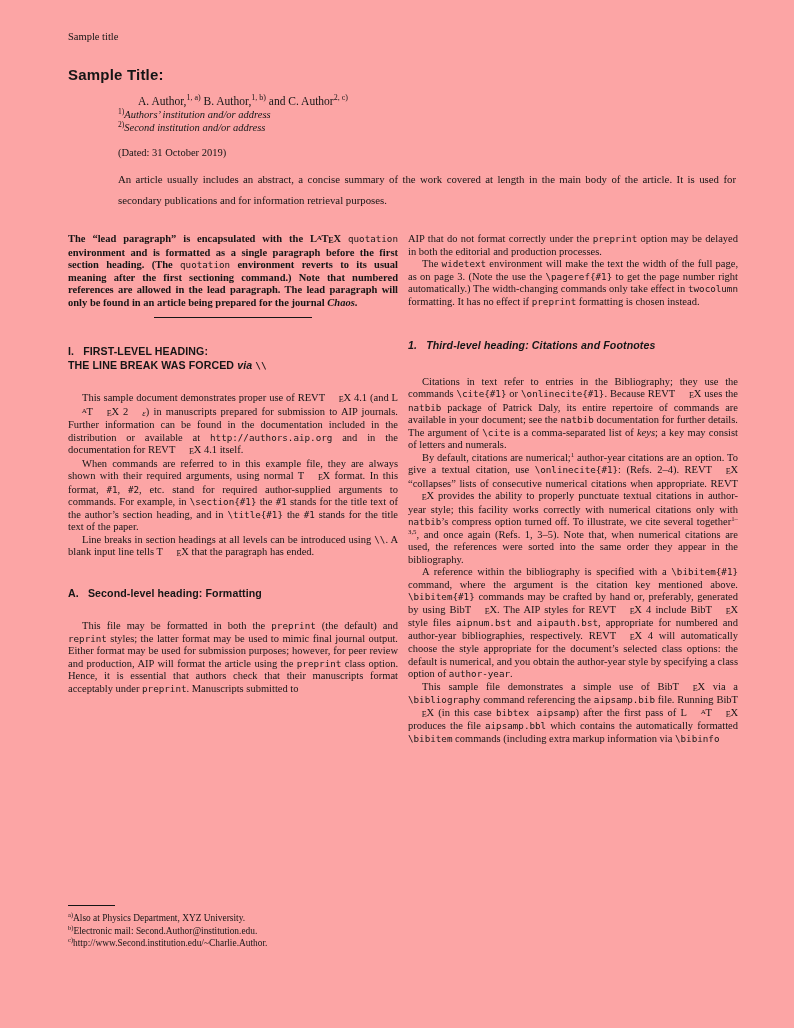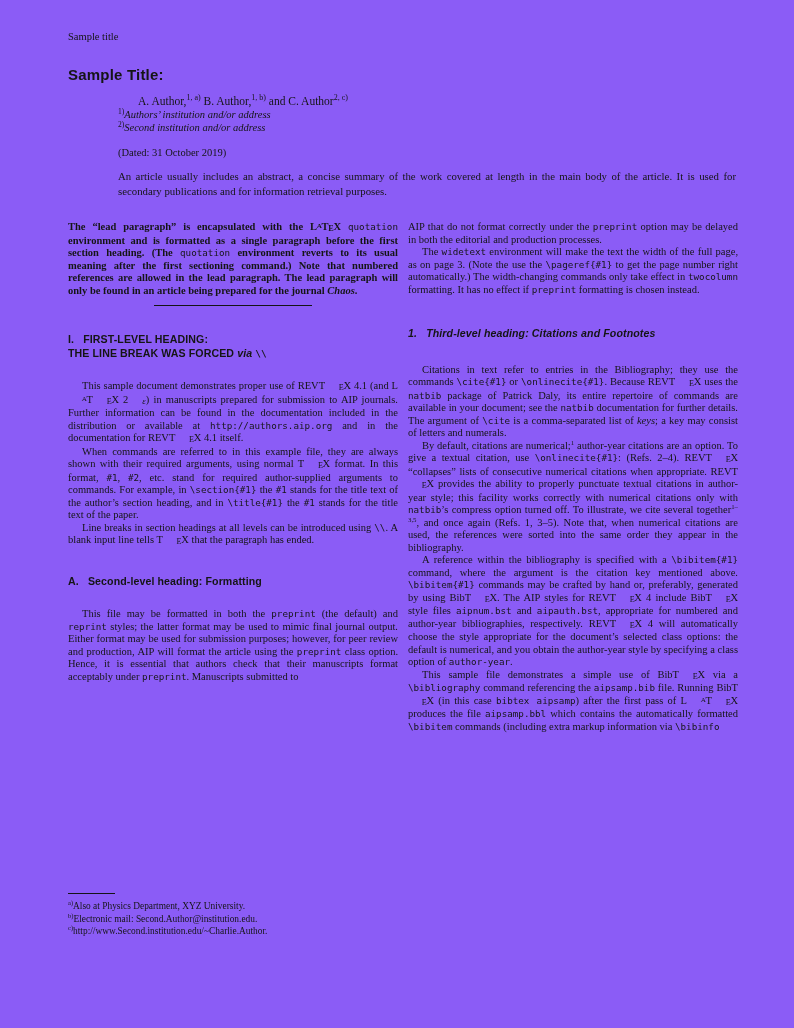--- a/index.html
+++ b/index.html
@@ -1,39 +1,39 @@
 <!DOCTYPE html>
 <html lang="en"><head>
 <meta charset="utf-8">
 <style>
   * { margin:0; padding:0; box-sizing:border-box; }
   html,body { background:#9a9a9a; }
   .page {
-    width:794px; height:1028px; background:#8b5cf6; color:#151515;
+    width:794px; height:1028px; background:#fca5a5; color:#151515;
     position:relative; margin:0 auto; overflow:hidden;
     font-family:"Liberation Serif", serif;
   }
   .content { padding:0 56px 0 68px; }
 
   .running-head { margin-top:31px; font-size:10.5px; }
 
   .title-block { margin-top:21px; font-family:"Liberation Sans", sans-serif; }
   .title-line { font-size:15px; font-weight:bold; line-height:24px; letter-spacing:0.2px; }
 
   .byline {
     margin-left:70px; margin-top:7px; font-family:Liberation Serif, serif;
     font-size:11.5px; line-height:14px;
   }
   .byline sup { font-size:8px; }
   .affil { margin-left:50px; font-size:10.5px; line-height:13px; }
   .affil sup { font-size:7.5px; font-style:normal; }
   .dated { margin-left:50px; margin-top:13px; font-size:10.5px; }
   .abstract {
     margin-left:50px; margin-top:11px; width:618px; font-size:10.8px;
-    line-height:15px; text-align:justify;
+    line-height:21px; text-align:justify;
   }
 
   .columns { display:flex; gap:10px; margin-top:22px; height:716px; }
   .col { width:330px; display:flex; flex-direction:column; }
 
   .body-par {
     font-size:10.5px; line-height:12.5px; text-align:justify;
     text-indent:14px; hyphens:auto; -webkit-hyphens:auto;
   }
   .no-indent { text-indent:0; }

